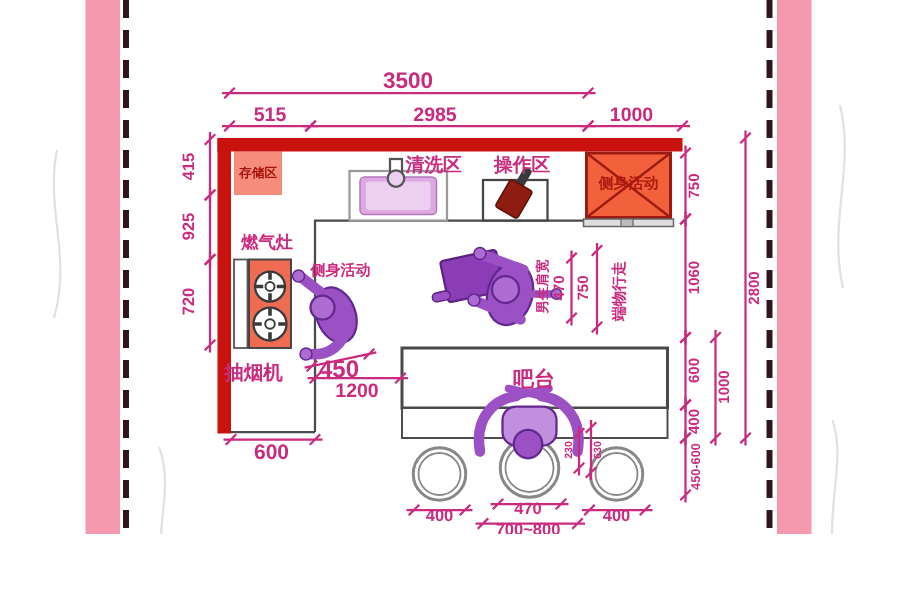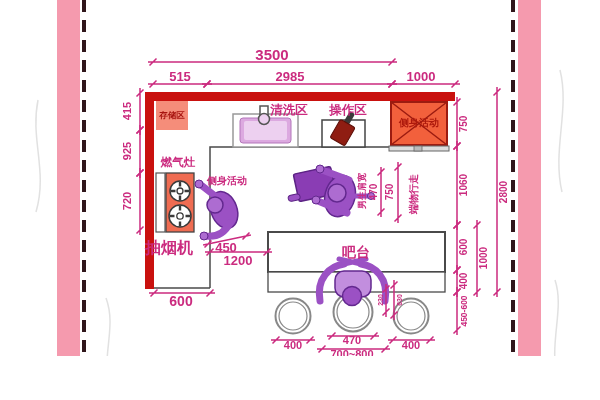--- a/index.html
+++ b/index.html
@@ -172,33 +172,33 @@
   <div class="lbl rot" style="left:464px;top:185px;font-size:10px;">1060</div>
   <div class="lbl rot" style="left:464px;top:247px;font-size:10px;">600</div>
   <div class="lbl rot" style="left:464px;top:281px;font-size:10px;">400</div>
   <div class="lbl rot" style="left:464px;top:311px;font-size:8.5px;">450-600</div>
   <div class="lbl rot" style="left:484px;top:258px;font-size:10px;">1000</div>
   <div class="lbl rot" style="left:504px;top:192px;font-size:10px;">2800</div>
   <div class="lbl rot" style="left:374px;top:192px;font-size:10px;">470</div>
   <div class="lbl rot" style="left:362px;top:191px;font-size:9px;">男生肩宽</div>
   <div class="lbl rot" style="left:390px;top:192px;font-size:10px;">750</div>
   <div class="lbl rot" style="left:414px;top:194px;font-size:10px;">端物行走</div>
-  <div class="lbl" style="left:226px;top:247px;font-size:13px;">450</div>
+  <div class="lbl" style="left:226px;top:247px;font-size:16px;">450</div>
   <div class="lbl" style="left:238px;top:260px;font-size:13px;">1200</div>
   <div class="lbl" style="left:181px;top:301px;font-size:14px;">600</div>
   <div class="lbl" style="left:293px;top:345px;font-size:11px;">400</div>
   <div class="lbl" style="left:352px;top:340px;font-size:11px;">470</div>
   <div class="lbl" style="left:352px;top:354px;font-size:11px;">700~800</div>
   <div class="lbl" style="left:411px;top:345px;font-size:11px;">400</div>
   <div class="lbl rot" style="left:380px;top:300px;font-size:7px;">230</div>
   <div class="lbl rot" style="left:399px;top:300px;font-size:7px;">630</div>
 
   <div class="lbl dkred" style="left:172px;top:115px;font-size:8.5px;">存储区</div>
   <div class="lbl" style="left:289px;top:110px;font-size:12.5px;text-align:center;">清洗区</div>
   <div class="lbl" style="left:348px;top:110px;font-size:12.5px;">操作区</div>
   <div class="lbl fridge-red" style="left:419px;top:123px;font-size:10px;">侧身活动</div>
   <div class="lbl" style="left:178px;top:163px;font-size:11.5px;">燃气灶</div>
-  <div class="lbl" style="left:169px;top:248px;font-size:16px;">抽烟机</div>
+  <div class="lbl" style="left:169px;top:248px;font-size:13px;">抽烟机</div>
   <div class="lbl" style="left:227px;top:182px;font-size:10px;font-family:Liberation Mono, monospace;">侧身活动</div>
   <div class="lbl" style="left:356px;top:252px;font-size:14px;">吧台</div>
 
   <div class="lbl cap" style="left:303px;top:400px;font-size:14px;">面积适宜的厨房灶台与吧台组合尺寸(12.4m²)</div>
 </div>
 
 </body></html>

